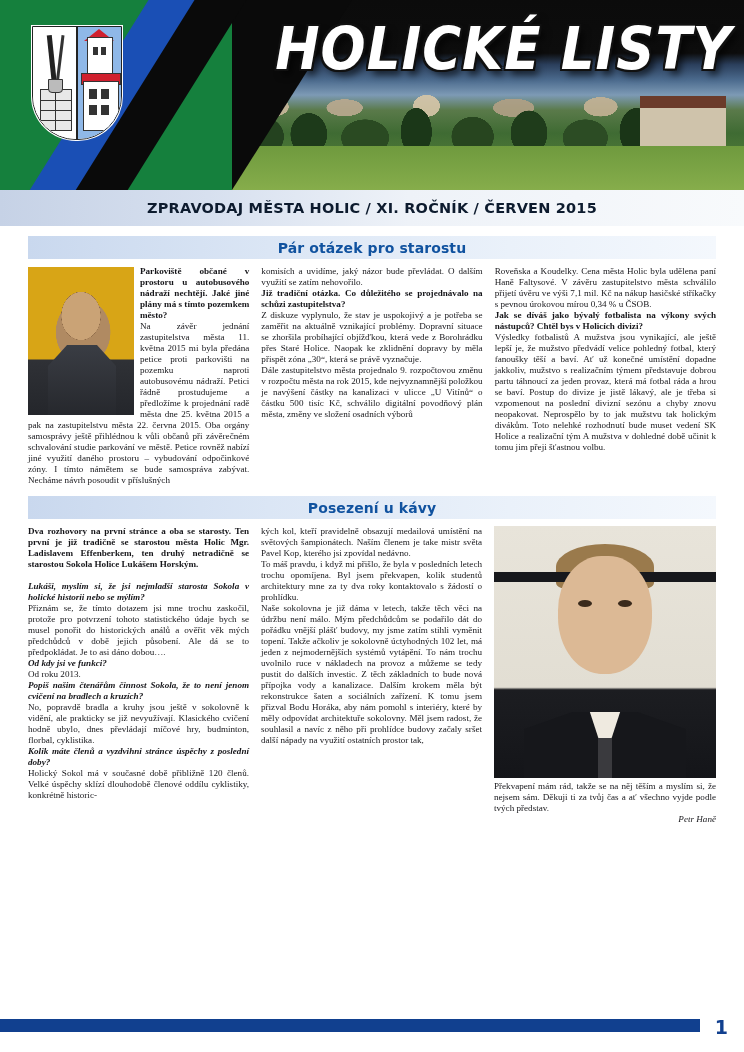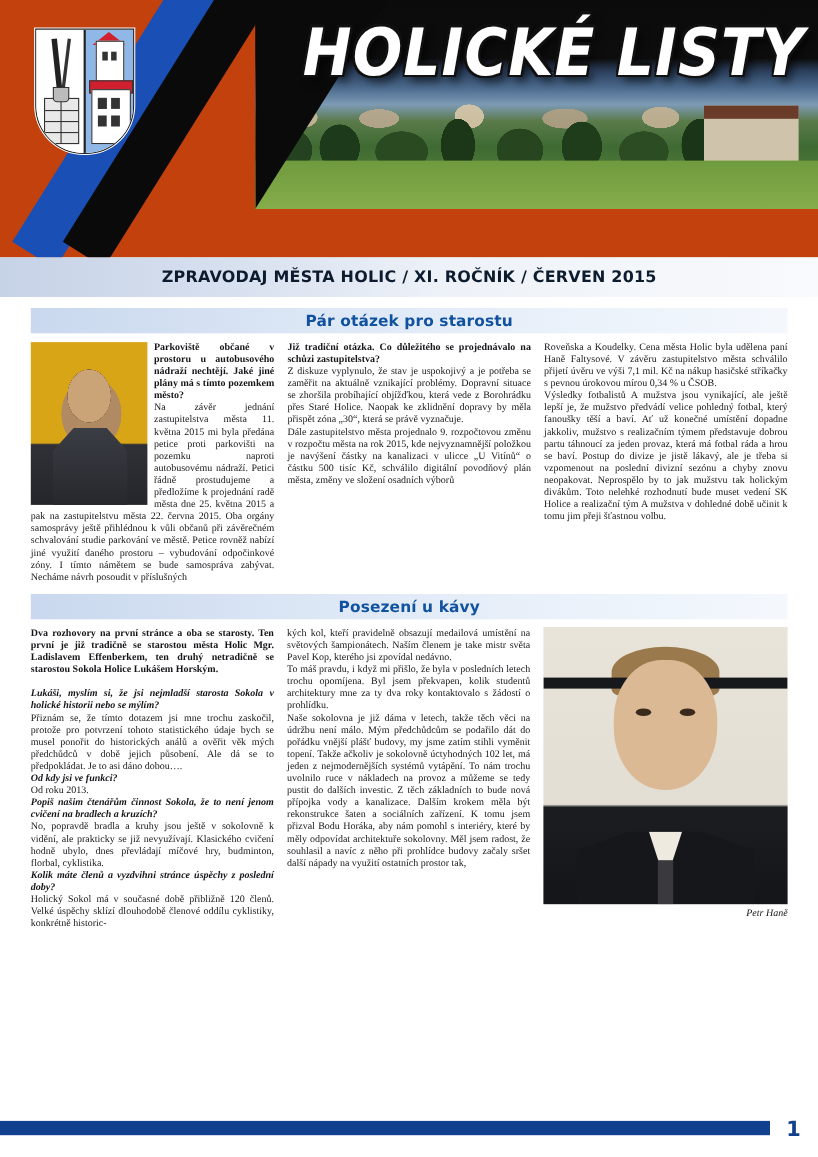--- a/index.html
+++ b/index.html
@@ -9,22 +9,22 @@
     background:#ffffff;
     font-family:"Liberation Serif", serif;
     color:#111;
     overflow:hidden;
   }
   .page{position:relative;width:744px;height:1052px;background:#fff;}
 
   
   .masthead{
     position:relative;
-    width:744px;height:234px;
-    background:#c2410c;
+    width:744px;height:190px;
+    background:#15803d;
     overflow:hidden;
   }
   .band{position:absolute;top:-60px;height:330px;transform:rotate(32deg);transform-origin:top left;}
   .band-blue{left:186px;width:46px;background:#1a4fb5;}
   .band-black{left:232px;width:44px;background:#0a0a0a;}
   .photo-wrap{
     position:absolute;left:232px;top:0;width:512px;height:190px;
     overflow:hidden;
   }
   .photo-sky{
@@ -265,26 +265,28 @@
       <span class="t">Pár otázek pro starostu</span>
     </div>
 
     <div class="cols">
       <div class="col">
         <div class="photo-mayor"></div>
         <p class="q">Parkoviště občané v prostoru u autobusového nádraží nechtějí. Jaké jiné plány má s tímto pozemkem město?</p>
         <p>Na závěr jednání zastupitelstva města 11. května 2015 mi byla předána petice proti parkovišti na pozemku naproti autobusovému nádraží. Petici řádně prostudujeme a předložíme k projednání radě města dne 25. května 2015 a pak na zastupitelstvu města 22. června 2015. Oba orgány samosprávy ještě přihlédnou k vůli občanů při závěrečném schvalování studie parkování ve městě. Petice rovněž nabízí jiné využití daného prostoru – vybudování odpočinkové zóny. I tímto námětem se bude samospráva zabývat. Necháme návrh posoudit v příslušných</p>
       </div>
       <div class="col">
+        <p>komisích a uvidíme, jaký názor bude převládat. O dalším využití se zatím nehovořilo.</p>
         <p class="q">Již tradiční otázka. Co důležitého se projednávalo na schůzi zastupitelstva?</p>
         <p>Z diskuze vyplynulo, že stav je uspokojivý a je potřeba se zaměřit na aktuálně vznikající problémy. Dopravní situace se zhoršila probíhající objížďkou, která vede z Borohrádku přes Staré Holice. Naopak ke zklidnění dopravy by měla přispět zóna „30“, která se právě vyznačuje.</p>
         <p>Dále zastupitelstvo města projednalo 9. rozpočtovou změnu v rozpočtu města na rok 2015, kde nejvyznamnější položkou je navýšení částky na kanalizaci v ulicce „U Vitínů“ o částku 500 tisíc Kč, schválilo digitální povodňový plán města, změny ve složení osadních výborů</p>
       </div>
       <div class="col">
         <p>Roveňska a Koudelky. Cena města Holic byla udělena paní Haně Faltysové. V závěru zastupitelstvo města schválilo přijetí úvěru ve výši 7,1 mil. Kč na nákup hasičské stříkačky s pevnou úrokovou mírou 0,34 % u ČSOB.</p>
+        <p class="q">Jak se díváš jako bývalý fotbalista na výkony svých nástupců? Chtěl bys v Holicích divizi?</p>
         <p>Výsledky fotbalistů A mužstva jsou vynikající, ale ještě lepší je, že mužstvo předvádí velice pohledný fotbal, který fanoušky těší a baví. Ať už konečné umístění dopadne jakkoliv, mužstvo s realizačním týmem představuje dobrou partu táhnoucí za jeden provaz, která má fotbal ráda a hrou se baví. Postup do divize je jistě lákavý, ale je třeba si vzpomenout na poslední divizní sezónu a chyby znovu neopakovat. Neprospělo by to jak mužstvu tak holickým divákům. Toto nelehké rozhodnutí bude muset vedení SK Holice a realizační tým A mužstva v dohledné době učinit k tomu jim přeji šťastnou volbu.</p>
       </div>
     </div>
 
     <div class="section-head">
       <span class="t">Posezení u kávy</span>
     </div>
 
     <div class="cols">
       <div class="col">
@@ -307,20 +309,21 @@
       <div class="col">
         <div class="photo-sokol">
           <div class="hair"></div>
           <div class="bar"></div>
           <div class="face"></div>
           <div class="eye"></div>
           <div class="suit"></div>
           <div class="shirt"></div>
           <div class="tie"></div>
         </div>
+        <p>Překvapení mám rád, takže se na něj těším a myslím si, že nejsem sám. Děkuji ti za tvůj čas a ať všechno vyjde podle tvých představ.</p>
         <p class="sig">Petr Haně</p>
       </div>
     </div>
   </div>
 
   <div class="footer">
     <div class="bluebar"></div>
     <div class="pagenum">1</div>
   </div>
 

